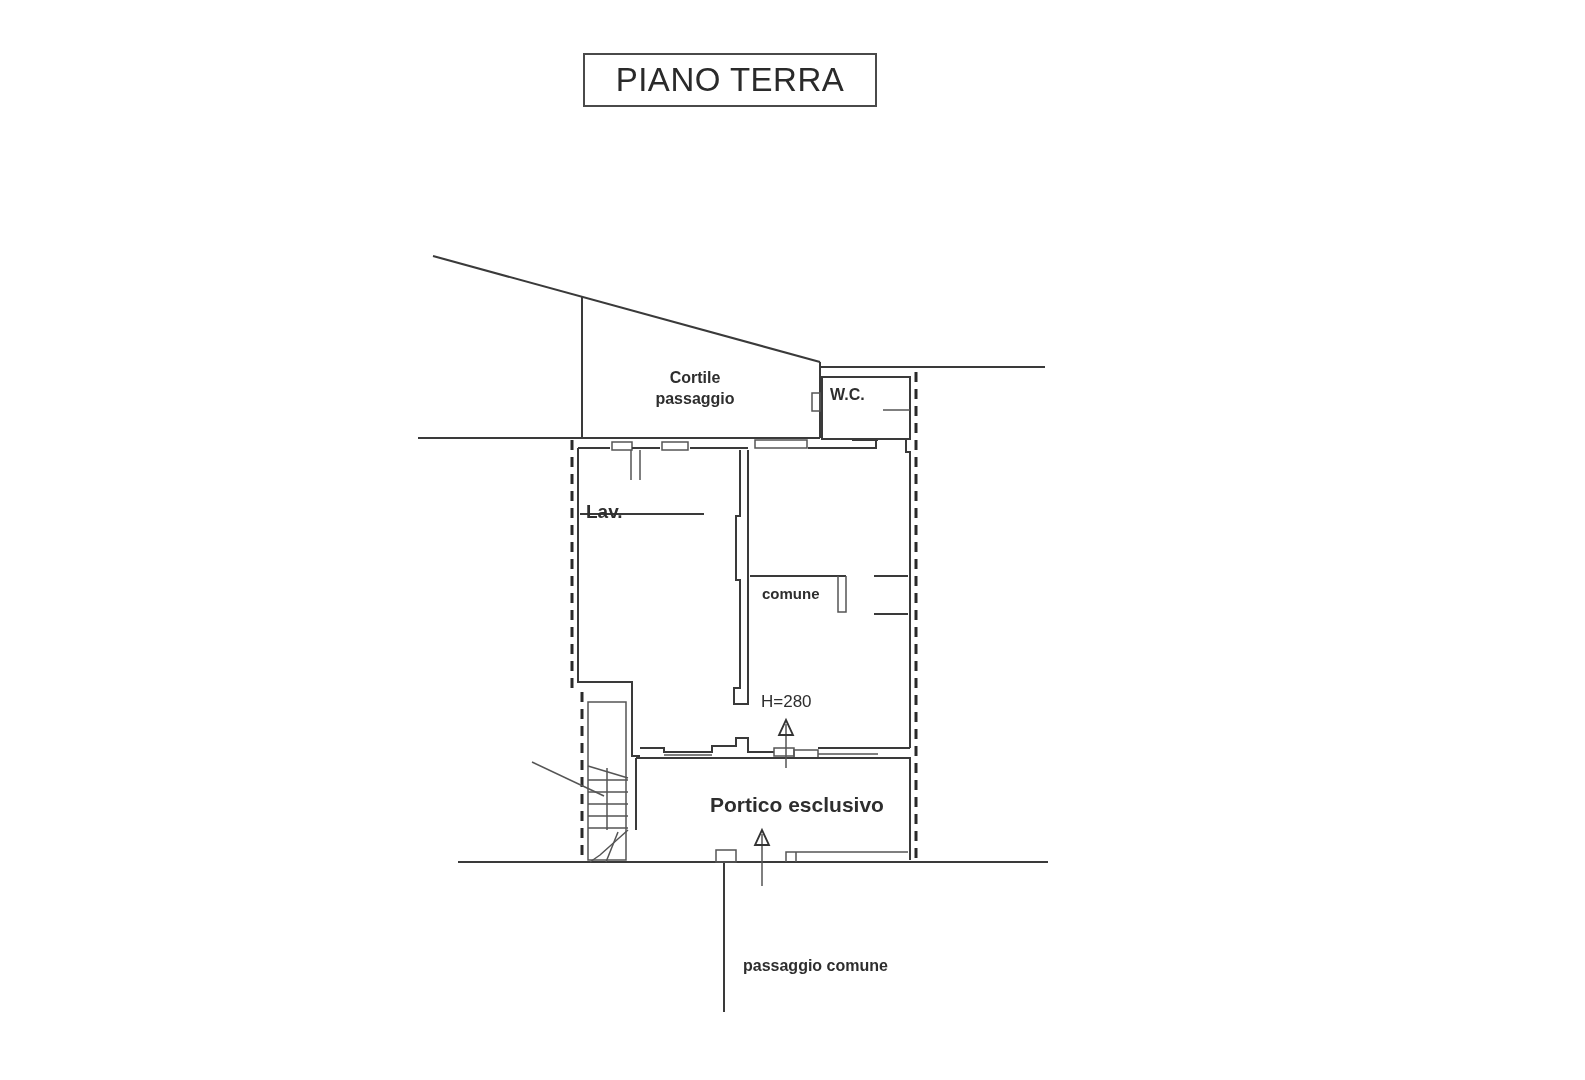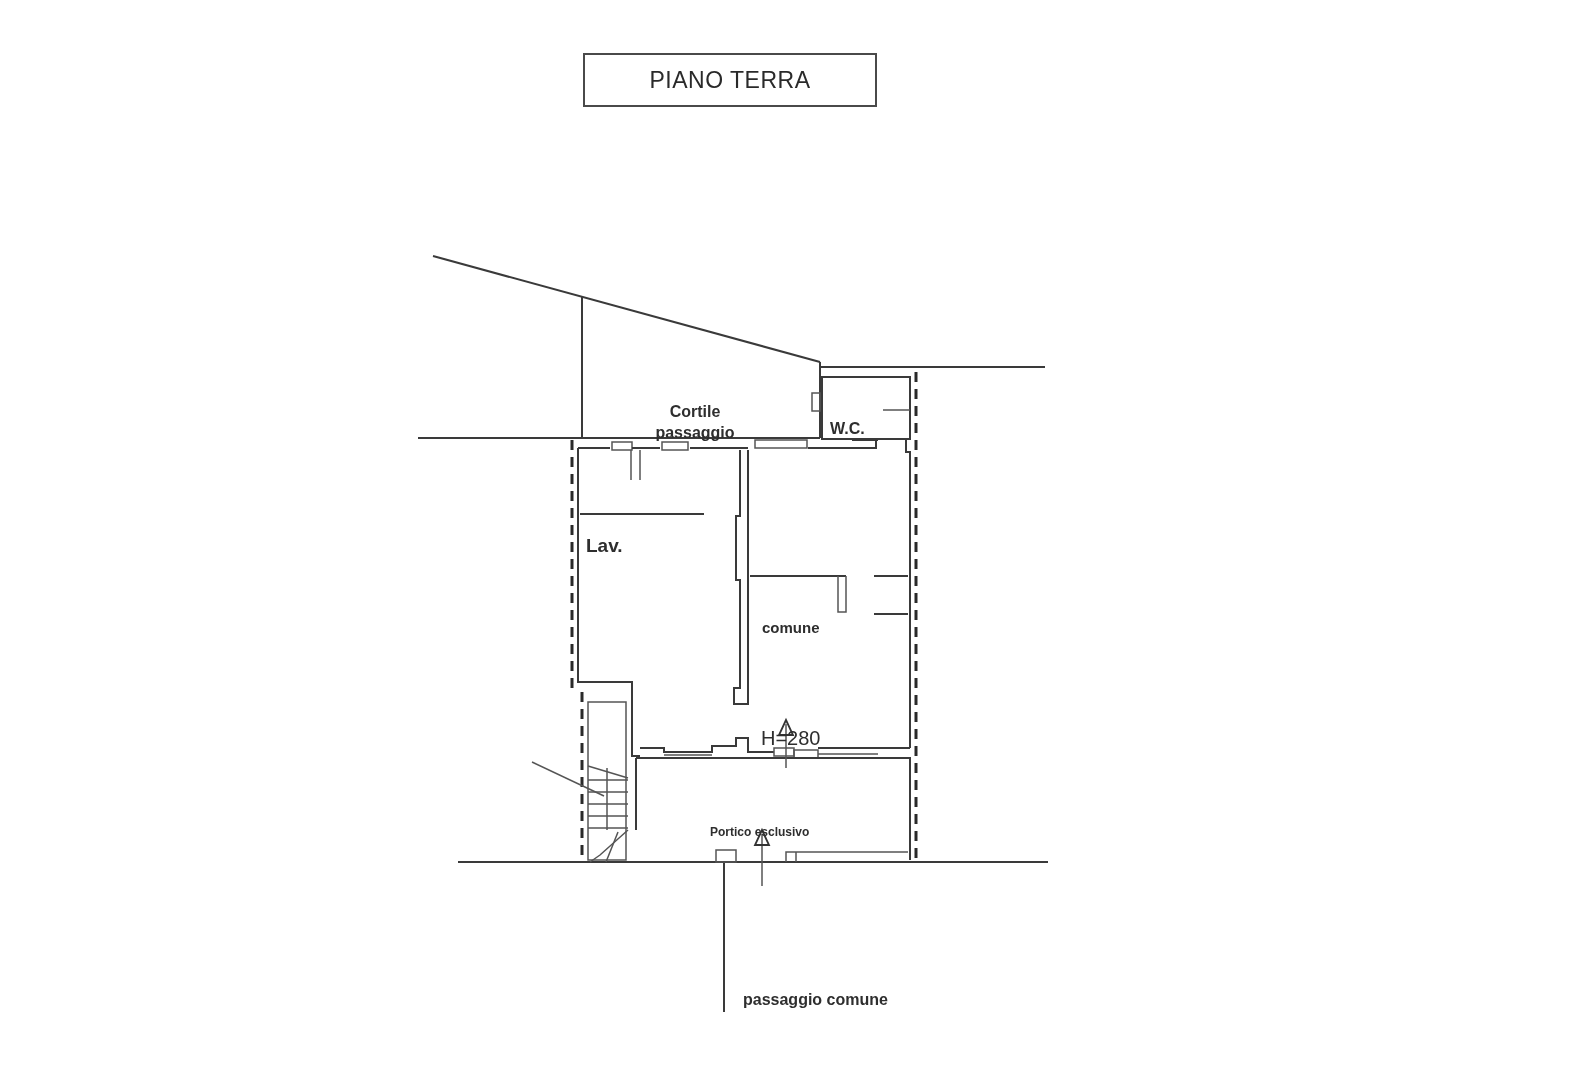--- a/index.html
+++ b/index.html
@@ -1,23 +1,23 @@
 <!DOCTYPE html>
 <html><head>
 <meta charset="utf-8">
 <style>
   html, body { margin:0; padding:0; background:#ffffff; }
   body { width:1585px; height:1080px; position:relative; overflow:hidden; font-family:"Liberation Sans", sans-serif; }
   .title-box { position:absolute; left:583px; top:53px; width:294px; height:54px; border:2px solid #4a4a4a; box-sizing:border-box; display:flex; align-items:center; justify-content:center; }
-  .title-box span { font-size:23px; color:#2a2a2a; letter-spacing:0.5px; }
+  .title-box span { font-size:33px; color:#2a2a2a; letter-spacing:0.5px; }
   svg { position:absolute; left:0; top:0; }
   .wall { stroke:#3a3a3a; stroke-width:2; fill:none; }
   .thin { stroke:#555; stroke-width:1.5; fill:none; }
   .dash { stroke:#2a2a2a; stroke-width:3; stroke-dasharray:10 7; fill:none; }
-  .lbl { position:absolute; font-size:16px; font-weight:bold; color:#2e2e2e; line-height:1.3; text-align:center;margin-top:34px; }
+  .lbl { position:absolute; font-size:16px; font-weight:bold; color:#2e2e2e; line-height:1.3; text-align:center; }
 </style>
 </head>
 <body>
 
 <div class="title-box">
   <span>PIANO TERRA</span>
 </div>
 
 <svg width="1585" height="1080">
 
@@ -91,15 +91,15 @@
   <polygon points="762,830 755,845 769,845" fill="none" stroke="#333" stroke-width="1.8"></polygon>
 </svg>
 
 <div class="lbl" style="left:640px; top:368px; width:110px; font-size:16px;">
   <div>Cortile</div>
   <div>passaggio</div>
 </div>
 <div class="lbl" style="left:830px; top:385px; font-size:16px;">W.C.</div>
 <div class="lbl" style="left:586px; top:500px; font-size:19px;">Lav.</div>
 <div class="lbl" style="left:762px; top:584px; font-size:15px;">comune</div>
-<div class="lbl" style="left:761px; top:691px; font-size:20px; font-weight:normal;">H=280</div>
-<div class="lbl" style="left:710px; top:791px; font-size:12px;">Portico esclusivo</div>
+<div class="lbl" style="left:761px; top:691px; font-size:17px; font-weight:normal;">H=280</div>
+<div class="lbl" style="left:710px; top:791px; font-size:21px;">Portico esclusivo</div>
 <div class="lbl" style="left:743px; top:956px; font-size:16px;">passaggio comune</div>
 
 </body></html>

